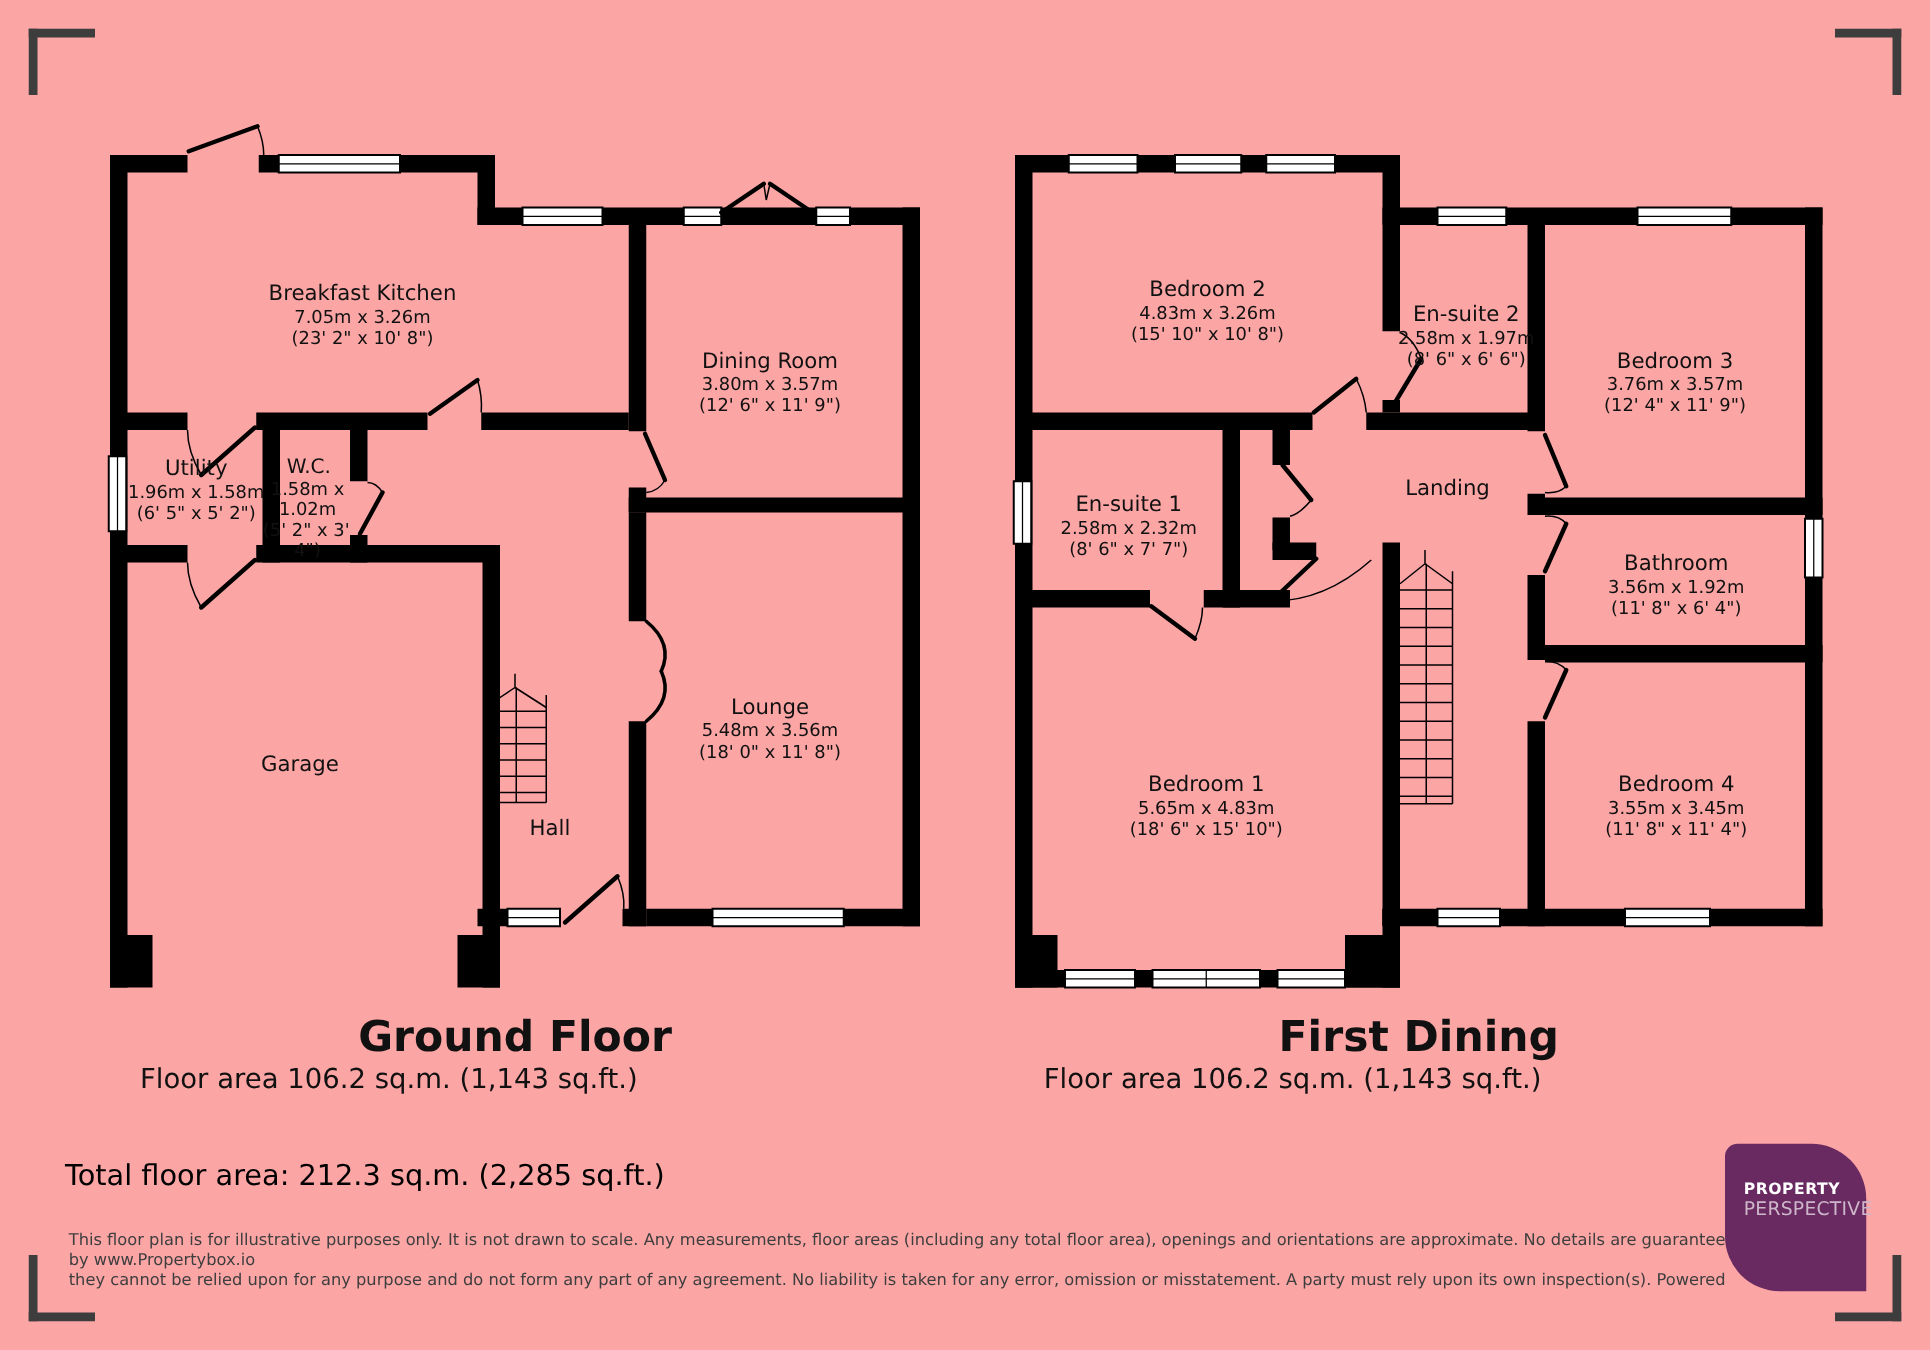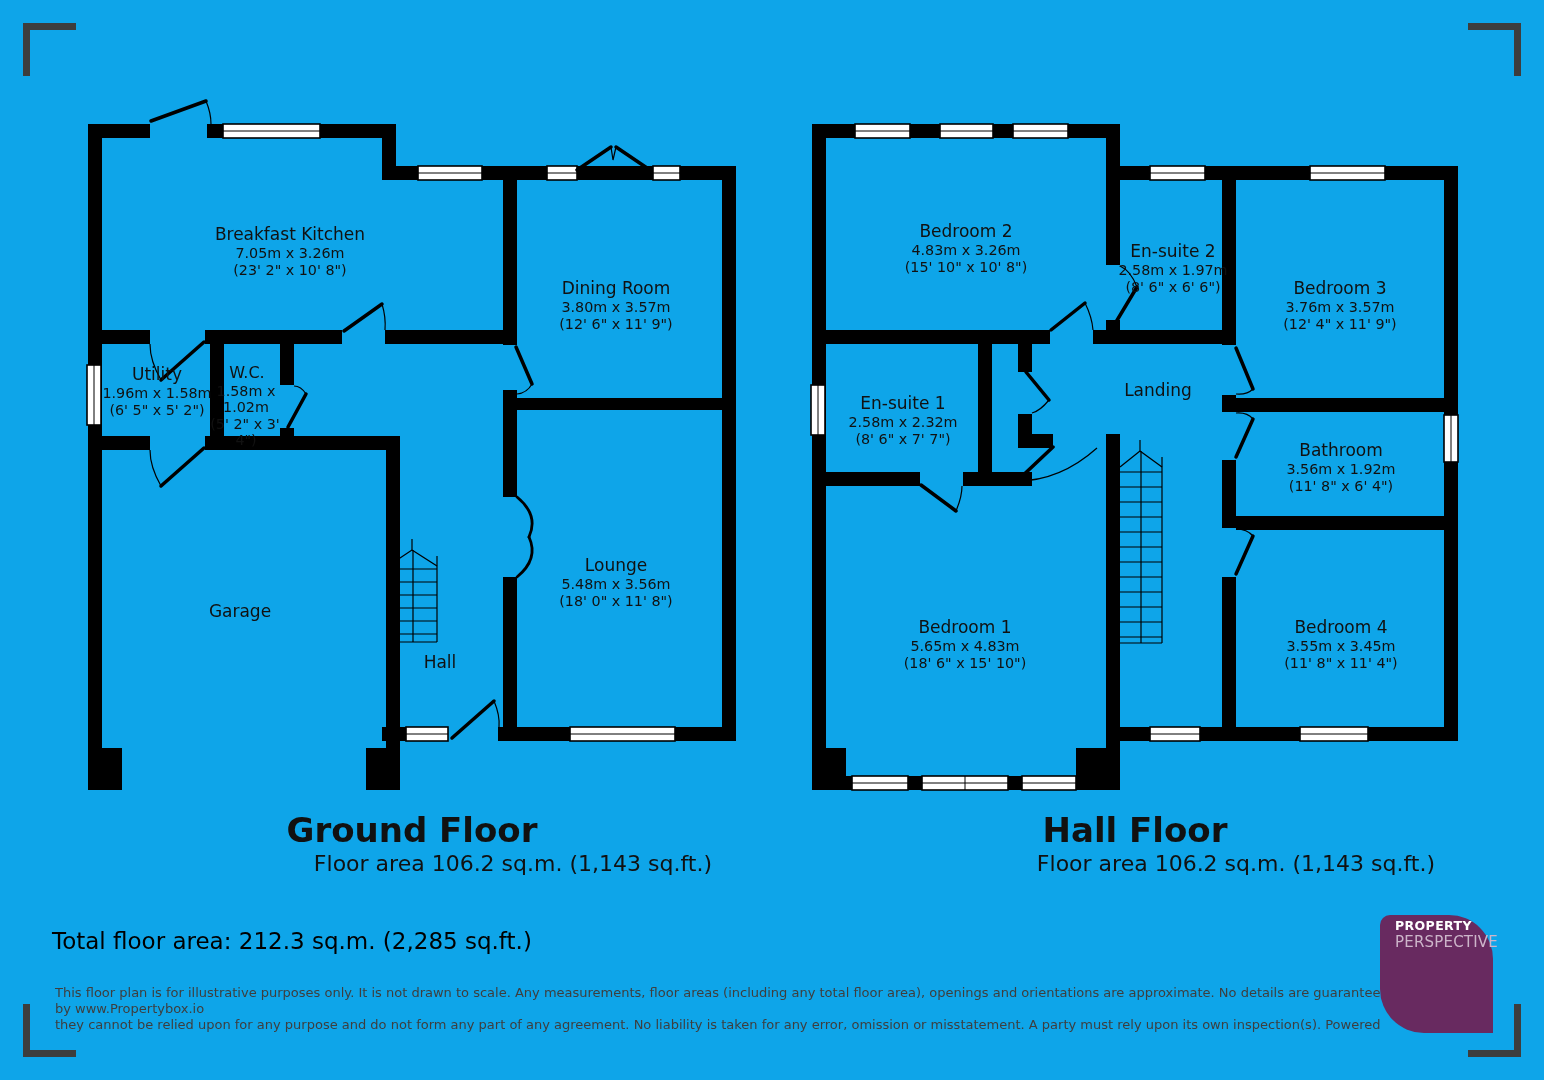--- a/index.html
+++ b/index.html
@@ -1,37 +1,37 @@
 <!DOCTYPE html>
 <html><head>
 <meta charset="utf-8">
 <style>
   html,body{margin:0;padding:0;background:#fff;}
-  #page{position:relative;width:1544px;height:1080px;background:#0ea5e9;overflow:hidden;
+  #page{position:relative;width:1544px;height:1080px;background:#fca5a5;overflow:hidden;
         font-family:"DejaVu Sans",sans-serif;color:#1a1a1a;}
   .bracket{position:absolute;width:46px;height:46px;}
   .bracket.tl{left:23px;top:23px;border-left:7px solid #3d3d3d;border-top:7px solid #3d3d3d;}
   .bracket.tr{left:1468px;top:23px;border-right:7px solid #3d3d3d;border-top:7px solid #3d3d3d;}
   .bracket.bl{left:23px;top:1004px;border-left:7px solid #3d3d3d;border-bottom:7px solid #3d3d3d;}
   .bracket.br{left:1468px;top:1004px;border-right:7px solid #3d3d3d;border-bottom:7px solid #3d3d3d;}
   #plan-svg{position:absolute;left:0;top:0;}
   .w{fill:#000;}
   .winrect{fill:#fff;stroke:#000;stroke-width:1.6;}
   .winline{stroke:#000;stroke-width:1;}
   .leaf{stroke:#000;stroke-width:3.5;fill:none;stroke-linecap:round;}
   .arc{stroke:#000;stroke-width:1.2;fill:none;}
   .stair{stroke:#000;stroke-width:1.2;fill:none;}
   .room-name{font-family:"DejaVu Sans",sans-serif;font-size:17px;fill:#111;text-anchor:middle;}
   .room-dim{font-family:"DejaVu Sans",sans-serif;font-size:14.3px;fill:#111;text-anchor:middle;}
   .floor-title{position:absolute;text-align:center;font-size:34px;color:#111;font-weight:bold;}
-  .floor-area{position:absolute;text-align:right;font-size:22px;color:#111;}
+  .floor-area{position:absolute;text-align:left;font-size:22px;color:#111;}
   .total-area{position:absolute;left:52px;top:928px;font-size:23px;color:#000;}
   .disclaimer{position:absolute;left:55px;top:985px;font-size:13px;line-height:16px;color:#3e3e3e;}
   .logo{position:absolute;left:1380px;top:915px;width:113px;height:118px;background:#682a60;
-        border-radius:10px 44px 0 44px;box-sizing:border-box;padding:3px 0 0 15px;}
+        border-radius:10px 44px 0 44px;box-sizing:border-box;padding:28px 0 0 15px;}
   .logo-word1{font-size:12.5px;font-weight:bold;color:#ffffff;letter-spacing:.4px;}
   .logo-word2{font-size:15px;color:#cdb5ca;letter-spacing:.2px;}
 </style>
 </head>
 <body>
 
 <div id="page">
 
   <div class="bracket tl"></div>
   <div class="bracket tr"></div>
@@ -355,21 +355,21 @@
         <text class="room-name" x="1341" y="633">Bedroom 4</text>
         <text class="room-dim" x="1341" y="651">3.55m x 3.45m</text>
         <text class="room-dim" x="1341" y="668">(11' 8" x 11' 4")</text>
       </g>
     </g>
   </svg>
 
   <div class="floor-title" style="left:112px;top:810px;width:600px">Ground Floor</div>
   <div class="floor-area" style="left:112px;top:851px;width:600px">Floor area 106.2 sq.m. (1,143 sq.ft.)</div>
 
-  <div class="floor-title" style="left:835px;top:810px;width:600px">Hall Floor</div>
+  <div class="floor-title" style="left:835px;top:810px;width:600px">First Dining</div>
   <div class="floor-area" style="left:835px;top:851px;width:600px">Floor area 106.2 sq.m. (1,143 sq.ft.)</div>
 
   <div class="total-area">Total floor area: 212.3 sq.m. (2,285 sq.ft.)</div>
 
   <div class="disclaimer">
     <div>This floor plan is for illustrative purposes only. It is not drawn to scale. Any measurements, floor areas (including any total floor area), openings and orientations are approximate. No details are guaranteed,</div>
     <div>by www.Propertybox.io</div>
     <div>they cannot be relied upon for any purpose and do not form any part of any agreement. No liability is taken for any error, omission or misstatement. A party must rely upon its own inspection(s). Powered</div>
   </div>
 

